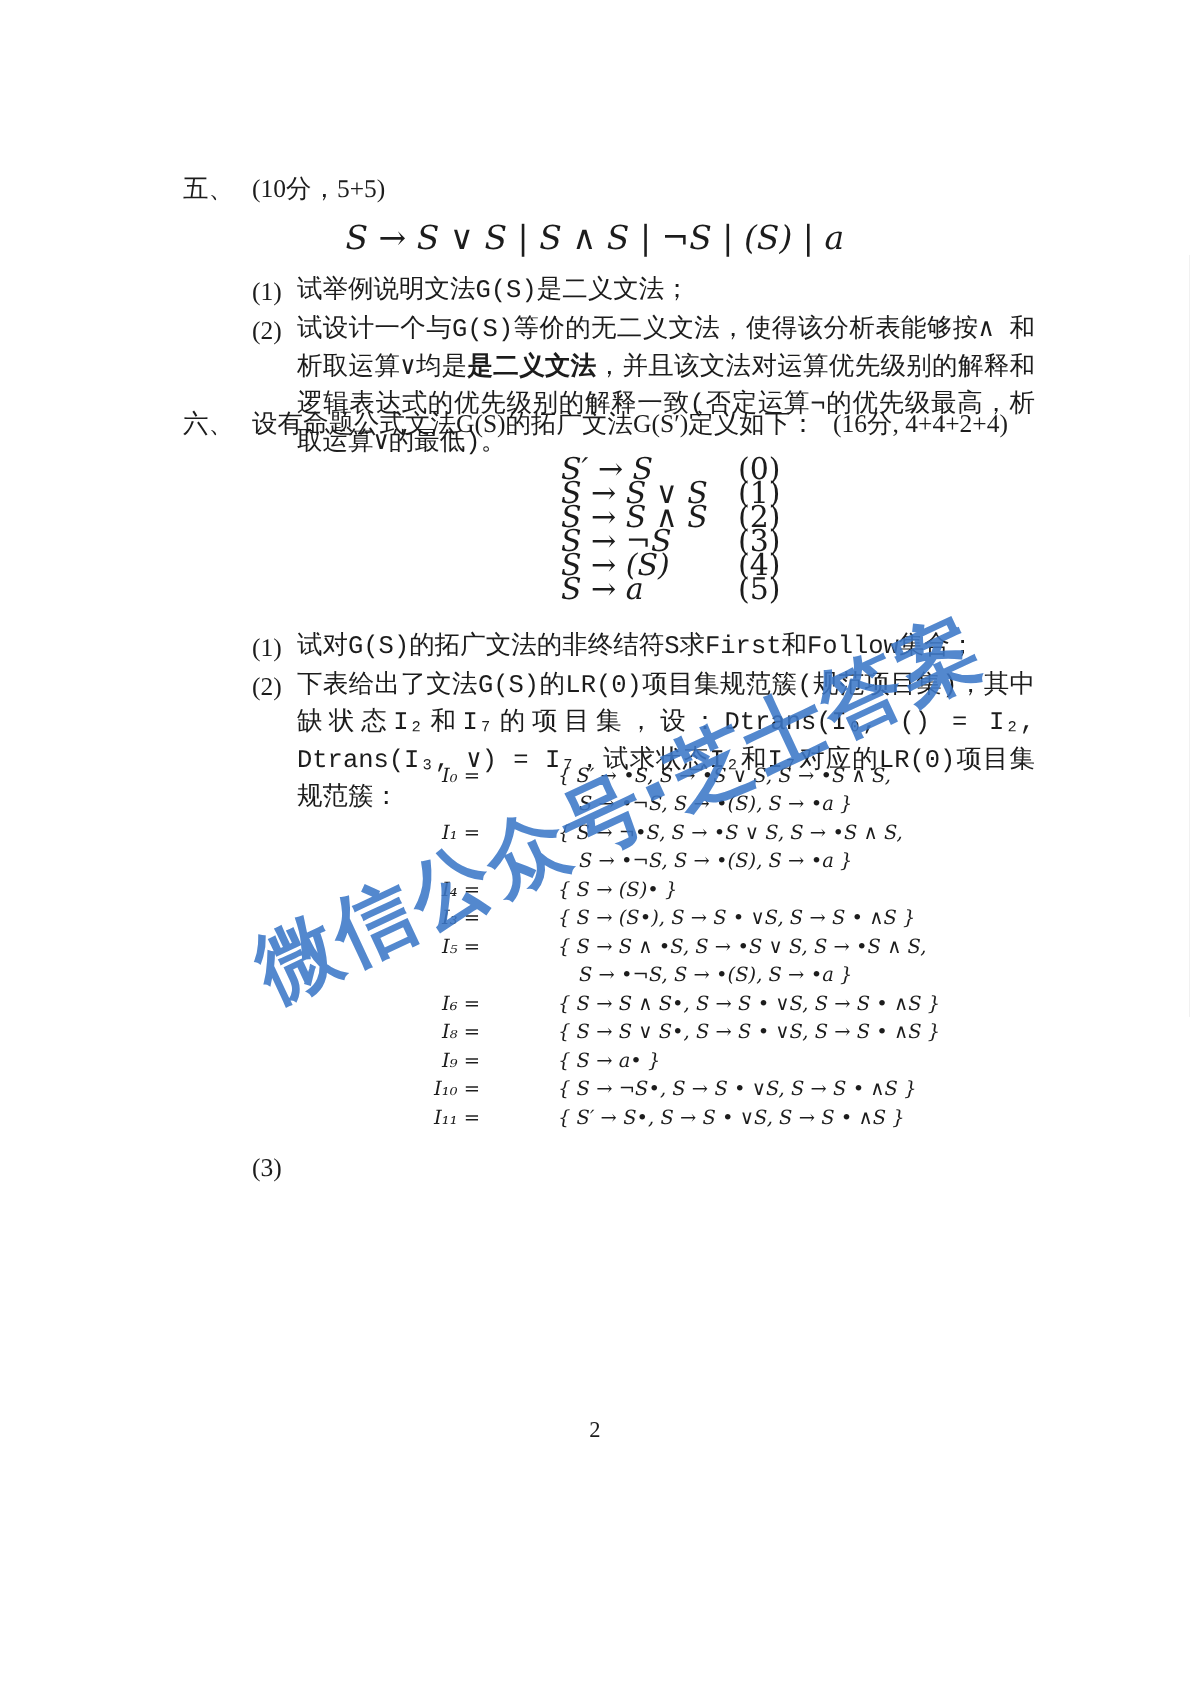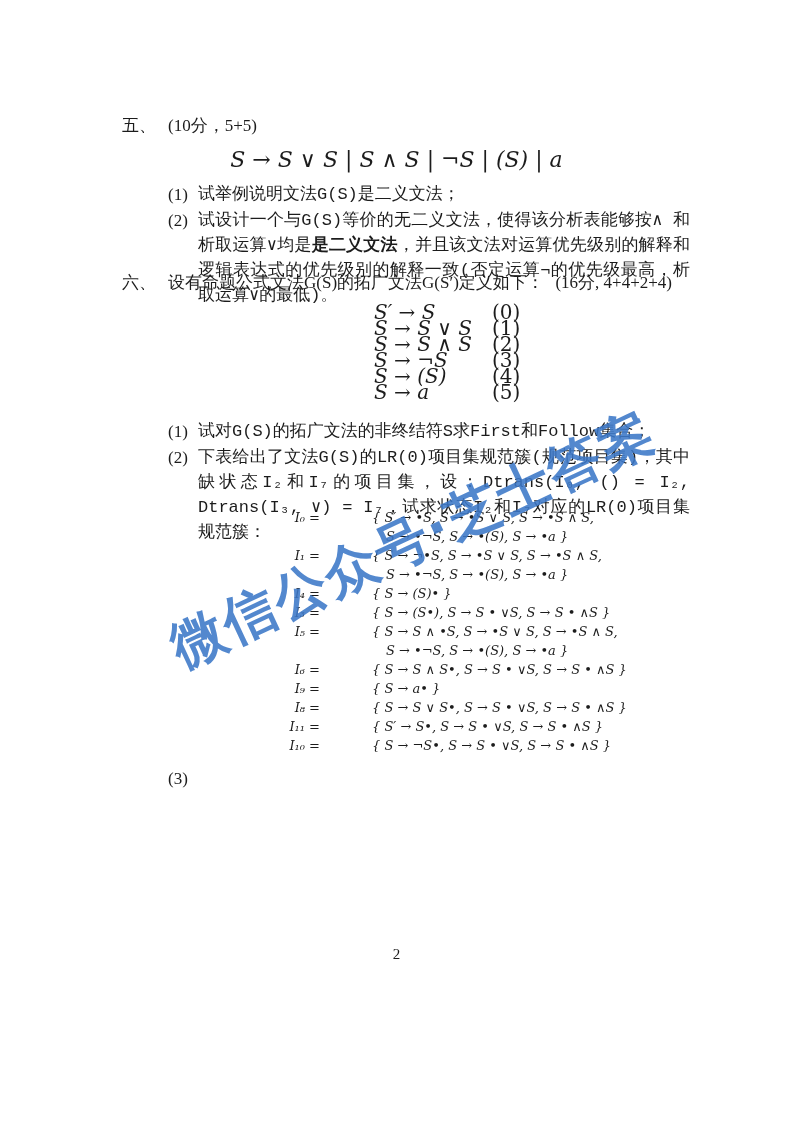--- a/index.html
+++ b/index.html
@@ -153,41 +153,41 @@
           <div class="math iline2">S → •¬S, S → •(S), S → •a }</div>
         </div>
     </div>
     <div class="irow">
       <span class="islab math">I₆ =</span>
       <div class="islines">
           <div class="math">{ S → S ∧ S•, S → S • ∨S, S → S • ∧S }</div>
         </div>
     </div>
     <div class="irow">
+      <span class="islab math">I₈ =</span>
+      <div class="islines">
+          <div class="math">{ S → S ∨ S•, S → S • ∨S, S → S • ∧S }</div>
+        </div>
+    </div>
+    <div class="irow">
       <span class="islab math">I₉ =</span>
       <div class="islines">
           <div class="math">{ S → a• }</div>
         </div>
     </div>
     <div class="irow">
-      <span class="islab math">I₈ =</span>
-      <div class="islines">
-          <div class="math">{ S → S ∨ S•, S → S • ∨S, S → S • ∧S }</div>
+      <span class="islab math">I₁₀ =</span>
+      <div class="islines">
+          <div class="math">{ S → ¬S•, S → S • ∨S, S → S • ∧S }</div>
         </div>
     </div>
     <div class="irow">
       <span class="islab math">I₁₁ =</span>
       <div class="islines">
           <div class="math">{ S′ → S•, S → S • ∨S, S → S • ∧S }</div>
-        </div>
-    </div>
-    <div class="irow">
-      <span class="islab math">I₁₀ =</span>
-      <div class="islines">
-          <div class="math">{ S → ¬S•, S → S • ∨S, S → S • ∧S }</div>
         </div>
     </div>
   </div>
 
   <div class="abs item" style="left:168px;top:766px;">
     <span class="ilab">(3)</span>
     <div class="itext">
     </div>
   </div>
 

